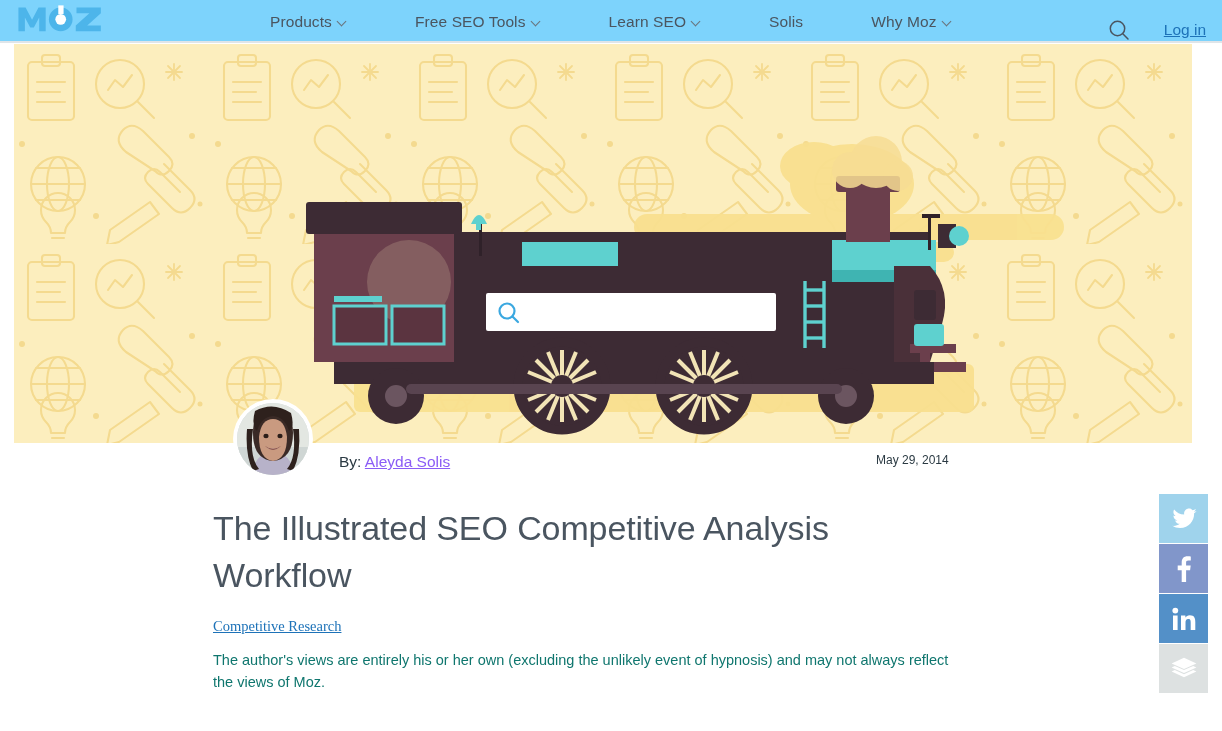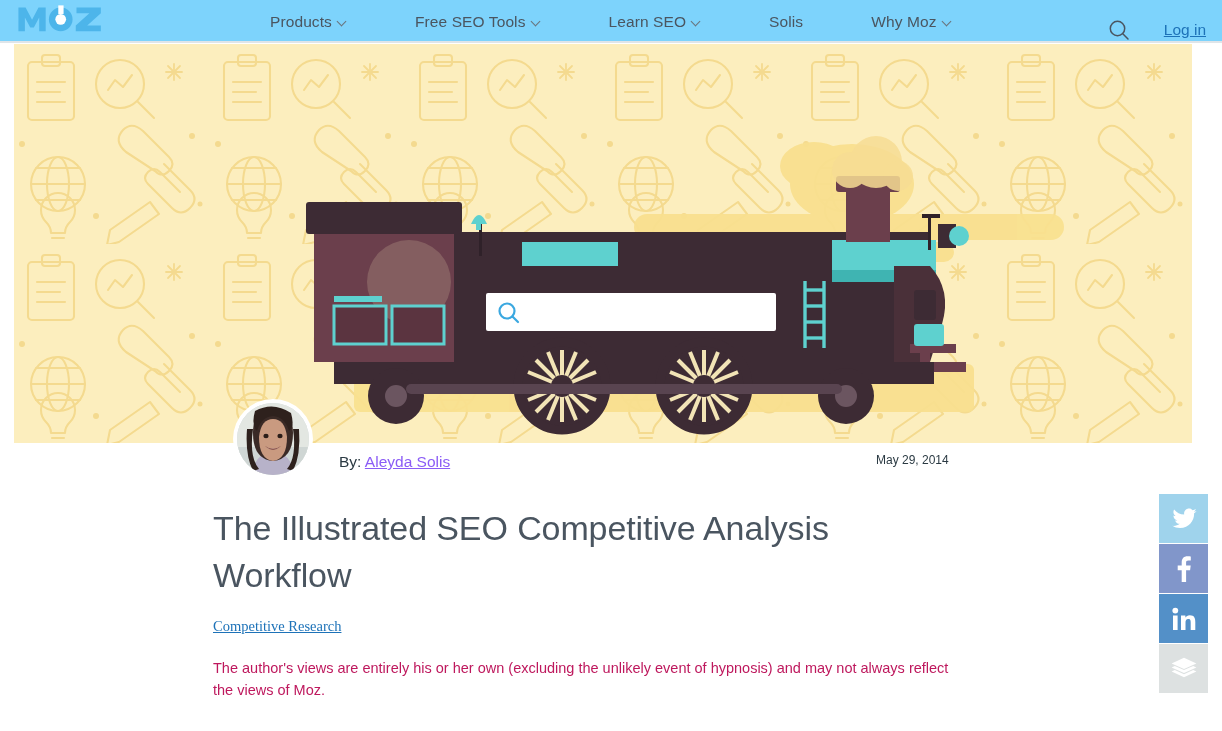--- a/index.html
+++ b/index.html
@@ -166,24 +166,24 @@
   }
   .article-category {
     display: inline-block;
     margin-top: 19px;
     font-size: 14.5px;
     color: #1d72b8;
     cursor: pointer;
     font-family: Liberation Serif, serif;
   }
   .article-disclaimer {
-    margin-top: 22px;
+    margin-top: 14px;
     font-size: 14.5px;
     line-height: 22px;
-    color: #be185d;
+    color: #0f766e;
     width: 742px;
   }
 
   
   .share-rail {
     position: absolute;
     right: 14px;
     top: 494px;
     width: 49px;
     display: flex;

